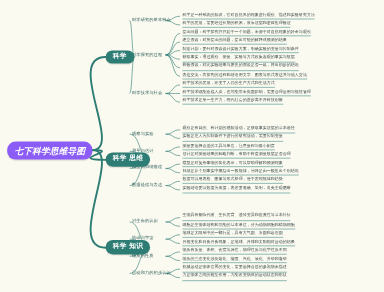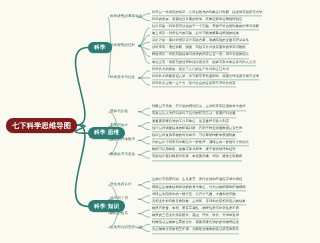--- a/index.html
+++ b/index.html
@@ -15,28 +15,29 @@
 
   .node{
     position:absolute;
     box-sizing:border-box;
     white-space:nowrap;
     line-height:1;
   }
 
   
   .root{
-    background:#7f1d1d;
+    background:#8b5cf6;
     color:#ffffff;
     border-radius:7px;
     font-size:7.2px;
     font-weight:bold;
     padding:4px 6px;
     letter-spacing:.2px;
     box-shadow:0 1px 1px rgba(0,0,0,.12);
+    font-style:italic;
   }
 
   
   .branch{
     background:#2e7d75;
     color:#ffffff;
     border-radius:6px;
     font-size:5.6px;
     font-weight:bold;
     padding:3.2px 6px;

